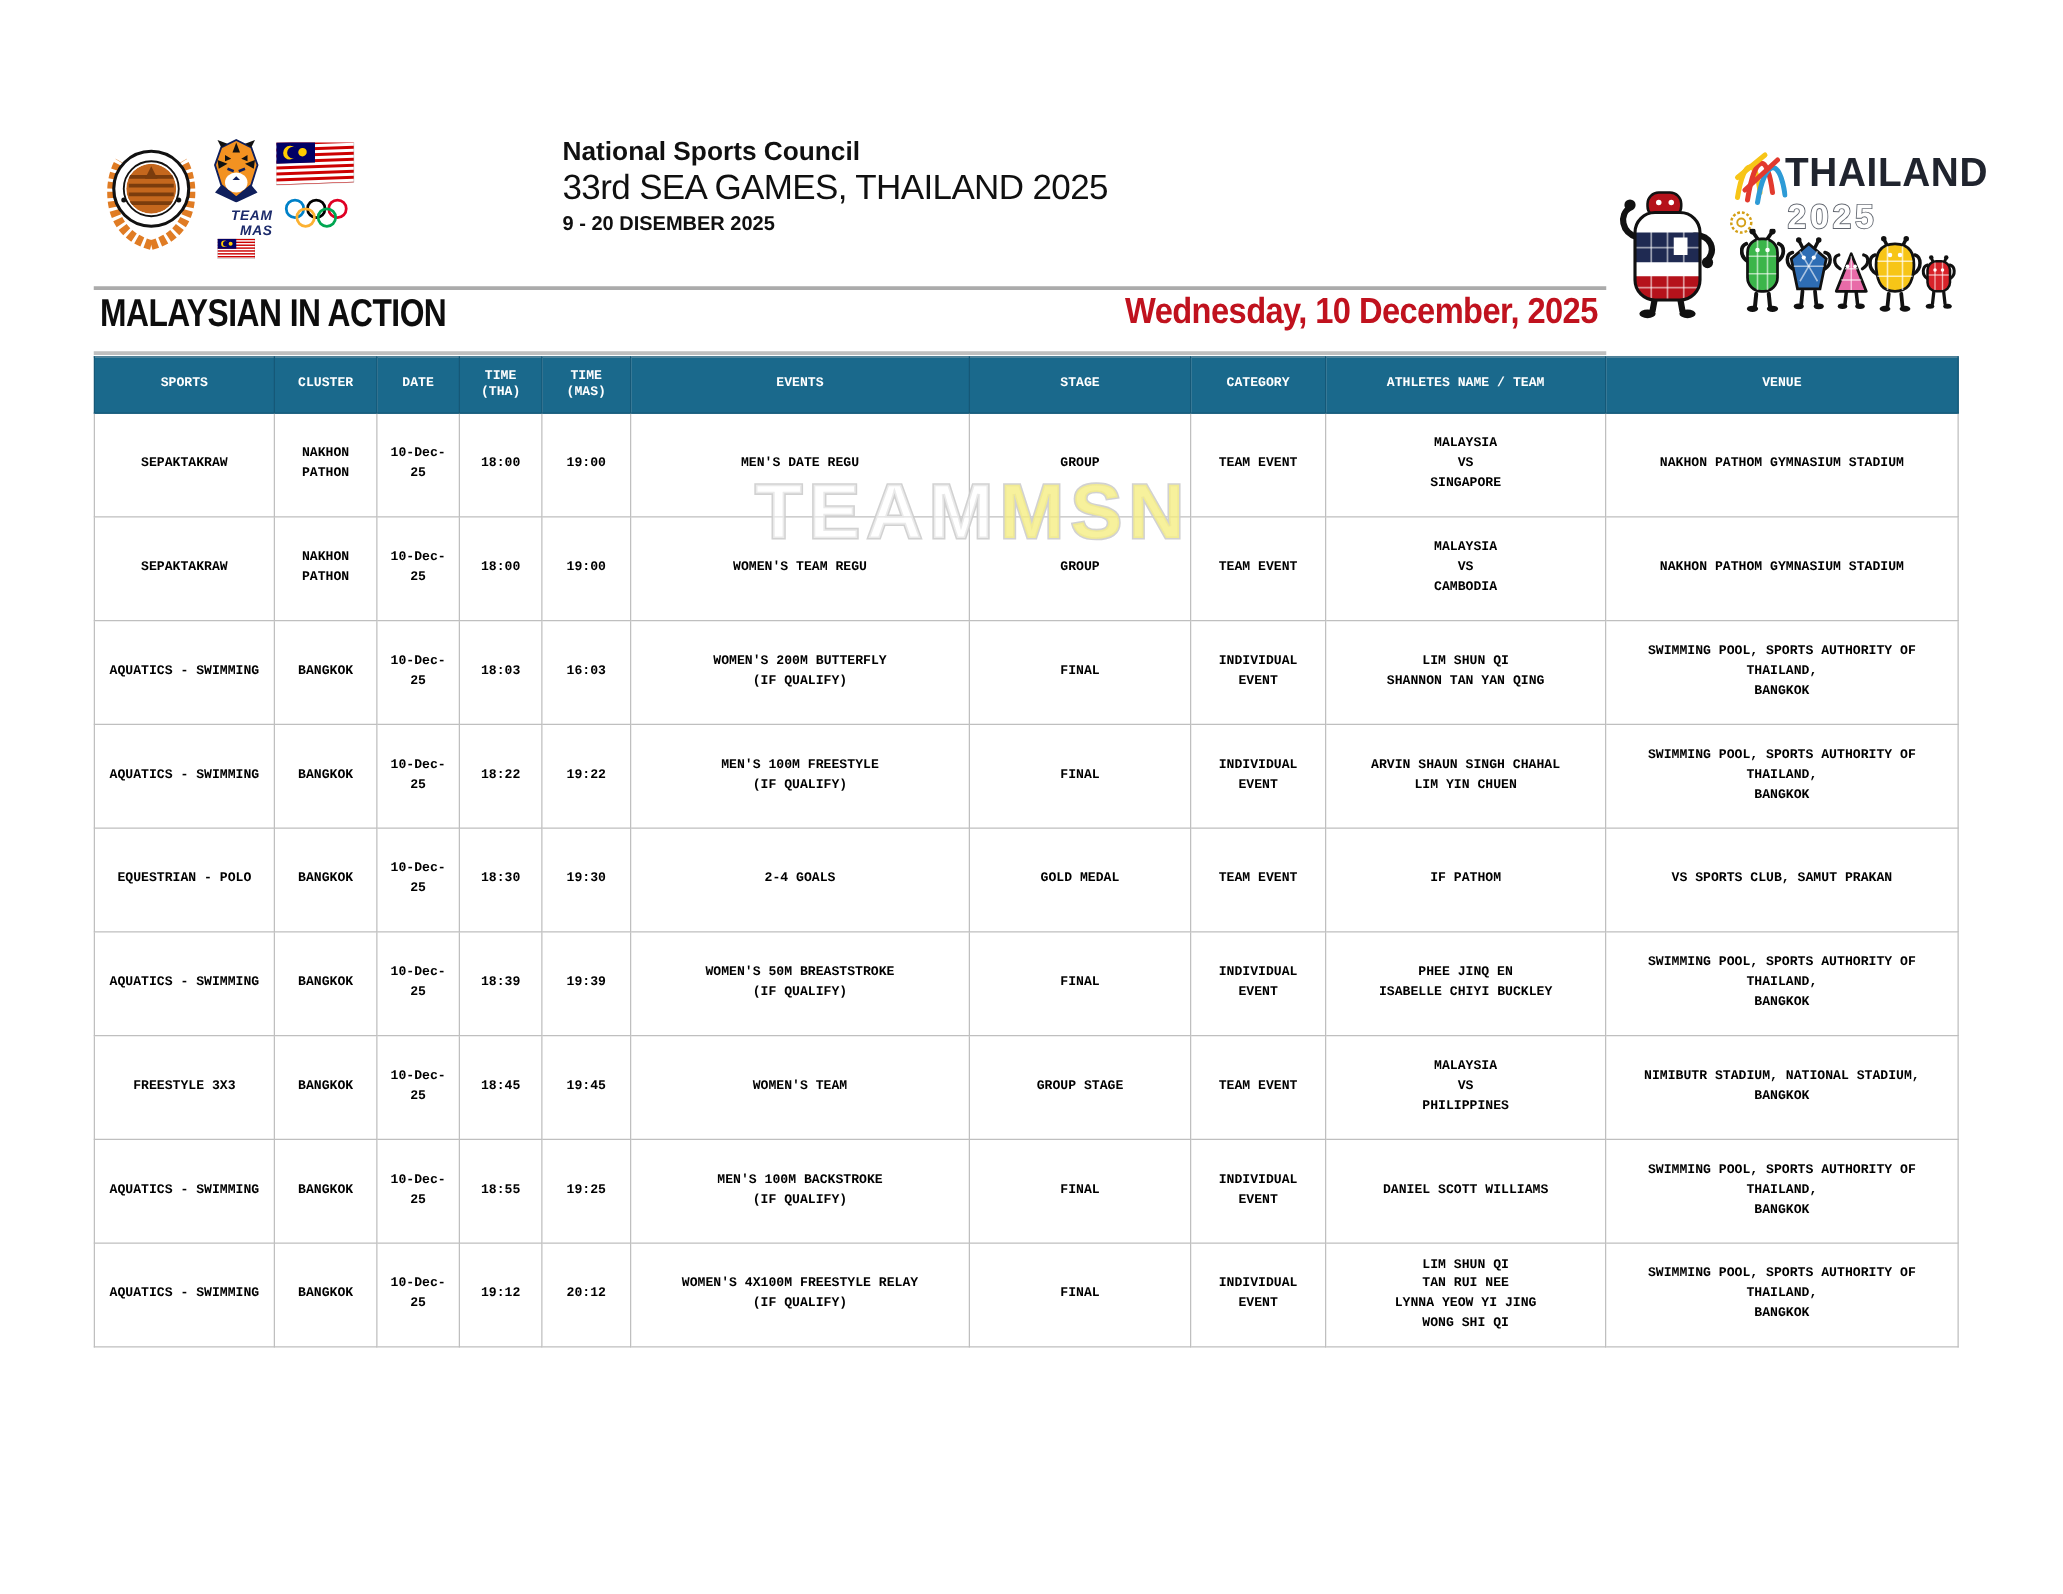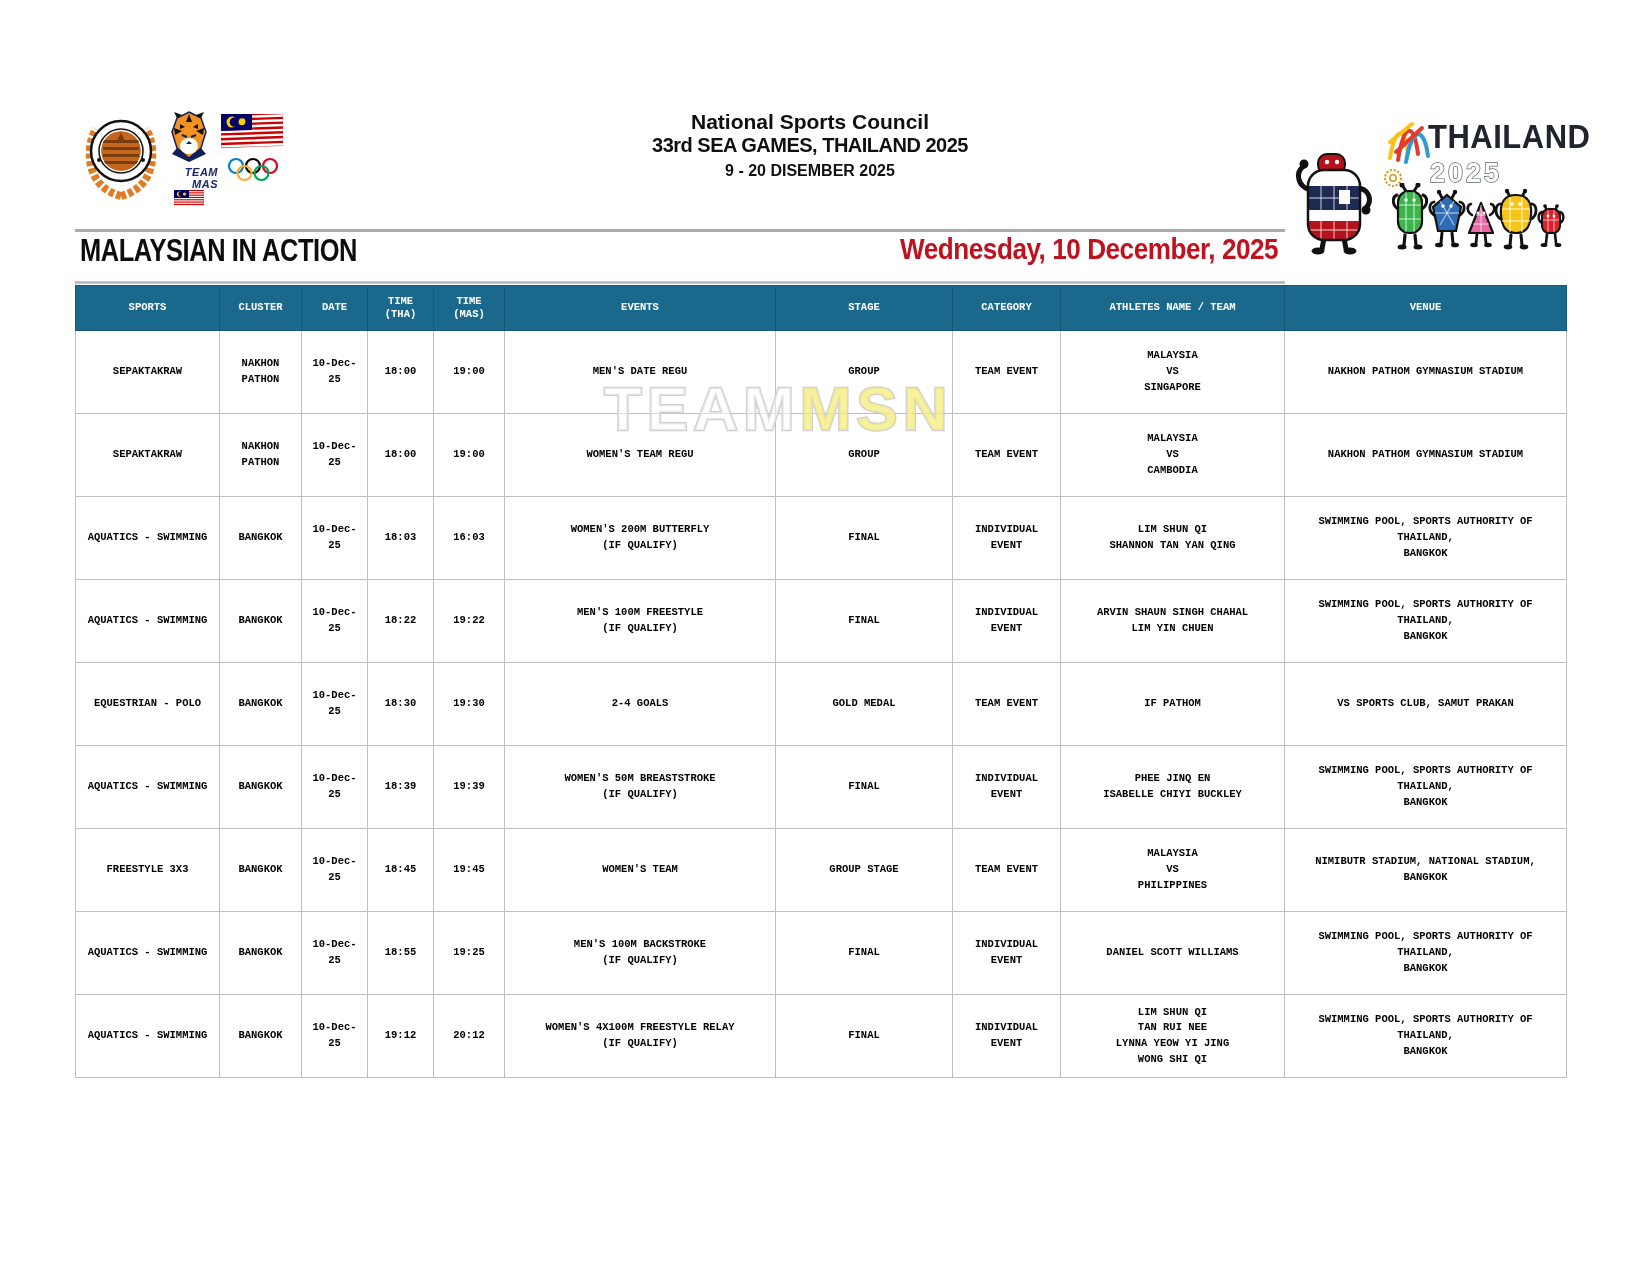--- a/index.html
+++ b/index.html
@@ -1,22 +1,22 @@
 <!DOCTYPE html>
 <html><head>
 <meta charset="utf-8">
 <style>
   html,body{margin:0;padding:0;background:#888;}
   .page{position:relative;width:1650px;height:1275px;background:#fff;overflow:hidden;
         font-family:"Liberation Sans",sans-serif;}
   
   .abs{position:absolute;}
-  .center-titles{position:absolute;left:450px;top:110px;width:720px;text-align:center;color:#101010;}
+  .center-titles{position:absolute;left:450px;top:110px;width:720px;text-align:left;color:#101010;}
   .org-title{font-size:21px;font-weight:bold;line-height:1.15;}
-  .event-title{font-size:20px;font-weight:bold;line-height:1.15;letter-spacing:-0.5px;}
+  .event-title{font-size:28px;font-weight:normal;line-height:1.15;letter-spacing:-0.5px;}
   .event-dates{font-size:16px;font-weight:bold;margin-top:5px;}
   .event-loc{font-size:15px;font-weight:bold;margin-top:3px;}
   .teammas-label{font-size:11px;font-weight:bold;font-style:italic;color:#1B2A6B;text-align:right;letter-spacing:0.5px;}
   .thailand-word{position:absolute;left:1428px;top:120px;font-size:31px;font-weight:bold;
                  color:#20242E;letter-spacing:0.5px;transform:scaleY(1.05);}
   
   .rule{position:absolute;left:75px;width:1210px;background:#ABABAB;}
   .rule-top{top:229px;height:3px;}
   .rule-bottom{top:281px;height:3px;background:#BFBFBF;}
   .main-title{position:absolute;left:80px;top:233px;font-size:31px;font-weight:bold;color:#0d0d0d;

